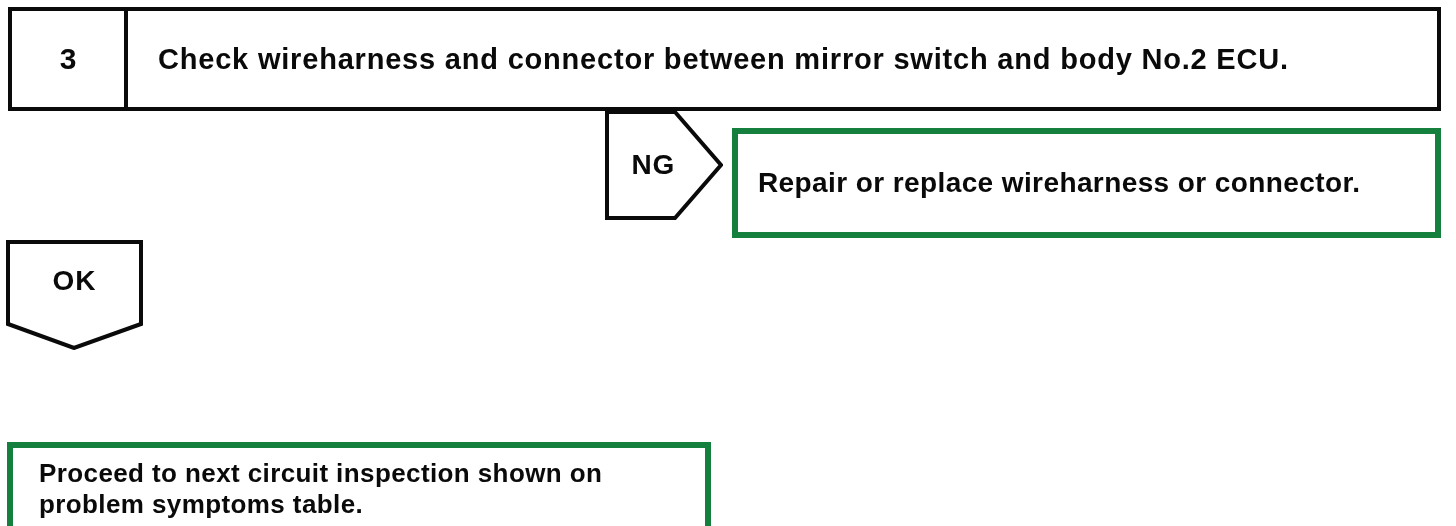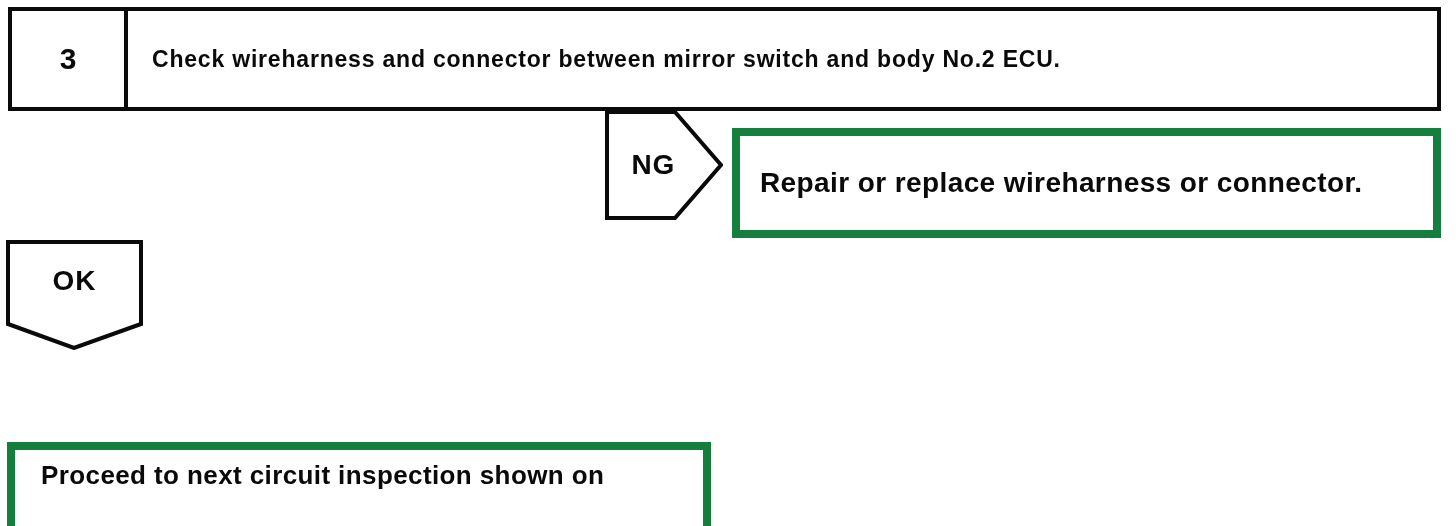--- a/index.html
+++ b/index.html
@@ -32,25 +32,24 @@
     border-right: 4px solid #0a0a0a;
     display: flex;
     align-items: center;
     justify-content: center;
     font-size: 30px;
   }
   .step-instruction-cell {
     flex: 1 1 auto;
     display: flex;
     align-items: center;
-    padding-left: 15px;
-    font-size: 23px;
+    padding-left: 30px;
+    font-size: 29px;
     letter-spacing: 0.8px;
     white-space: nowrap;
-    margin-left: 9px;
   }
 
   
   .connector { background: transparent; }
   .connector svg { position: absolute; left: 0; top: 0; width: 100%; height: 100%; }
   .connector .label {
     position: absolute;
     font-size: 28px;
     letter-spacing: 1px;
   }
@@ -60,21 +59,21 @@
     display: flex; align-items: center; justify-content: center;
   }
   .ok-connector { left: 6px; top: 240px; width: 137px; height: 110px; }
   .ok-connector .label {
     left: 0; right: 0; top: 25px;
     display: flex; justify-content: center;
   }
 
   
   .action-box {
-    border: 8px solid #15803d;
+    border: 6px solid #15803d;
     background: #ffffff;
     font-size: 28px;
   }
   .repair-box {
     left: 732px; top: 128px;
     width: 709px; height: 110px;
     display: flex;
     align-items: center;
     padding-left: 20px;
     letter-spacing: 0.4px;
@@ -114,15 +113,16 @@
 
   <div class="abs connector ok-connector">
     <svg viewBox="0 0 137 110" preserveAspectRatio="none">
       <polygon points="2,2 135,2 135,84 68,108 2,84" fill="#ffffff" stroke="#0a0a0a" stroke-width="4" stroke-linejoin="miter"></polygon>
     </svg>
     <span class="label">OK</span>
   </div>
 
   <div class="abs action-box proceed-box">
     <div class="line">Proceed to next circuit inspection shown on</div>
+    <div class="line">problem symptoms table.</div>
   </div>
 
 </div>
 
 </body></html>

